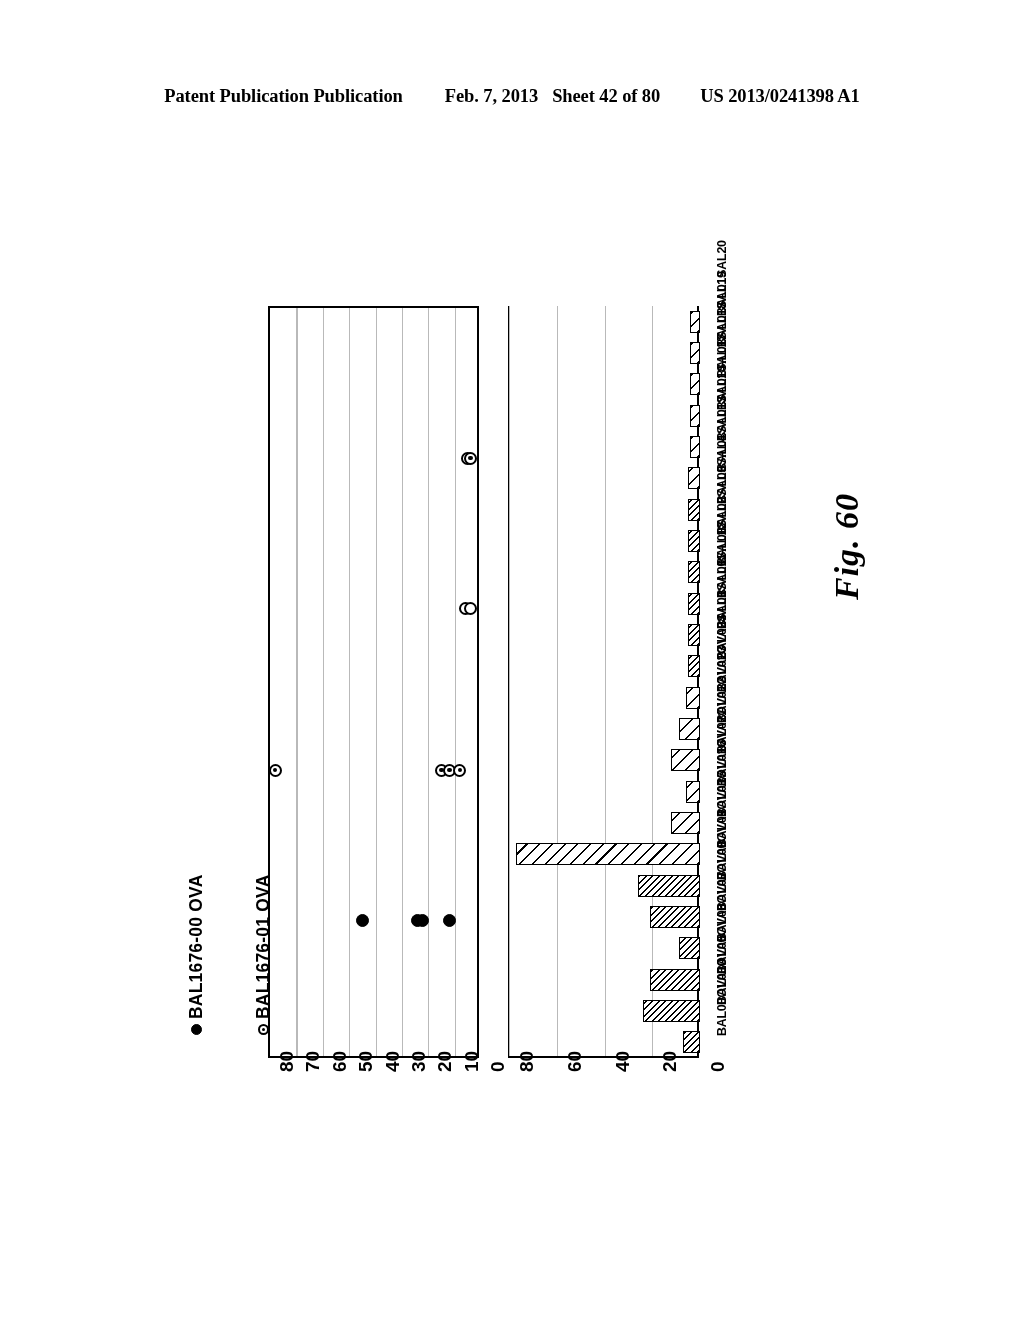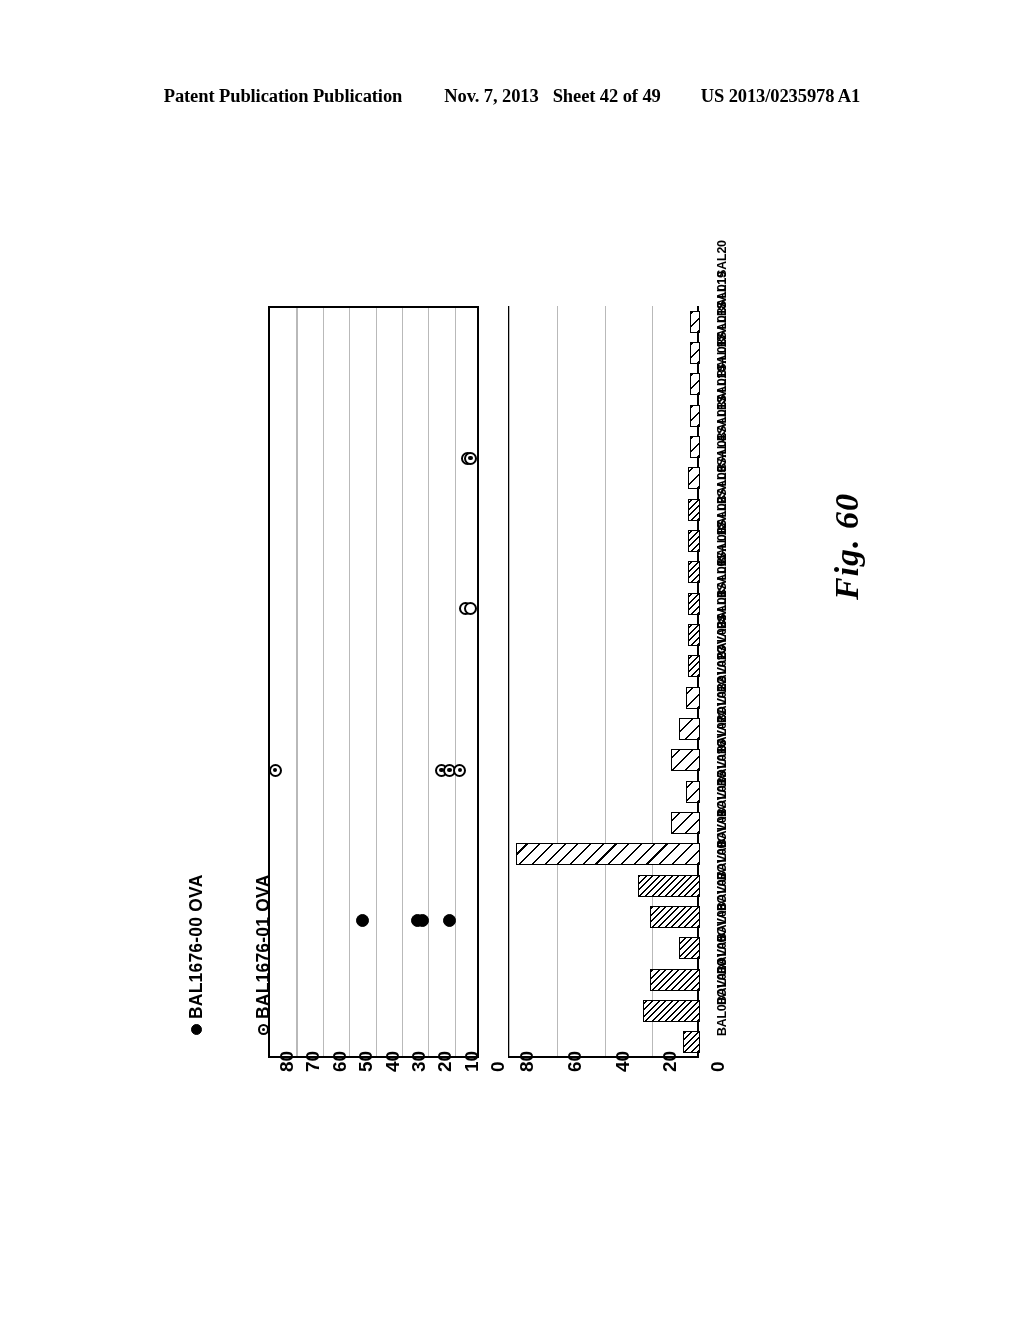--- a/index.html
+++ b/index.html
@@ -214,23 +214,23 @@
     font-size: 34px;
     white-space: nowrap;
     letter-spacing: 1px;
   }
 </style>
 </head>
 <body>
 
 <div id="patent-header">
   <span class="hdr-pub">Patent Publication Publication</span>
-  <span class="hdr-date">Nov. 7, 2013</span>
-  <span class="hdr-sheet">Sheet 42 of 49</span>
-  <span class="hdr-num">US 2013/0235978 A1</span>
+  <span class="hdr-date">Feb. 7, 2013</span>
+  <span class="hdr-sheet">Sheet 42 of 80</span>
+  <span class="hdr-num">US 2013/0241398 A1</span>
 </div>
 
 <div id="figure">
 
   <div id="legend">
       <div class="legend-entry" style="left: 186px; top: 1035px;">
         <span class="legend-swatch filled"></span>
         <span>BAL1676-00 OVA</span>
       </div>
       <div class="legend-entry" style="left: 253px; top: 1035px;">

